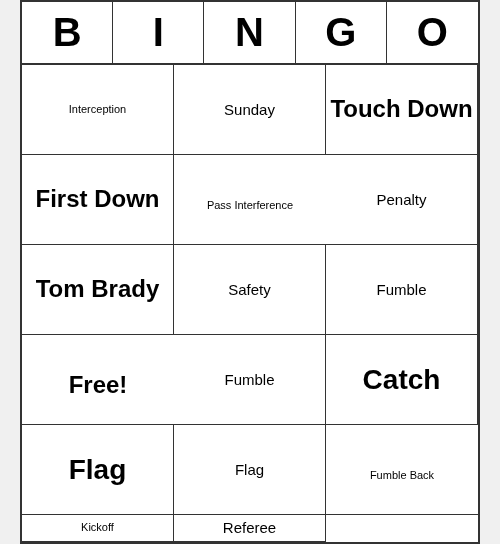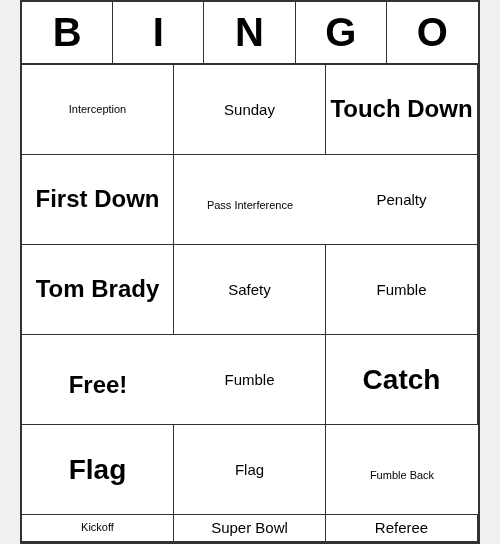--- a/index.html
+++ b/index.html
@@ -142,19 +142,16 @@
       <div class="bingo-cell">
         <span class="cell-text size-medium">Flag</span>
       </div>
       <div class="bingo-cell">
         <span class="cell-text size-small">Fumble Back</span>
       </div>
       <div class="bingo-cell">
         <span class="cell-text size-small">Kickoff</span>
       </div>
       <div class="bingo-cell">
-        <span class="cell-text size-medium">Super Bowl</span>
-      </div>
-      <div class="bingo-cell">
         <span class="cell-text size-medium">Referee</span>
       </div>
     </div>
 </div>
 
 </body></html>

